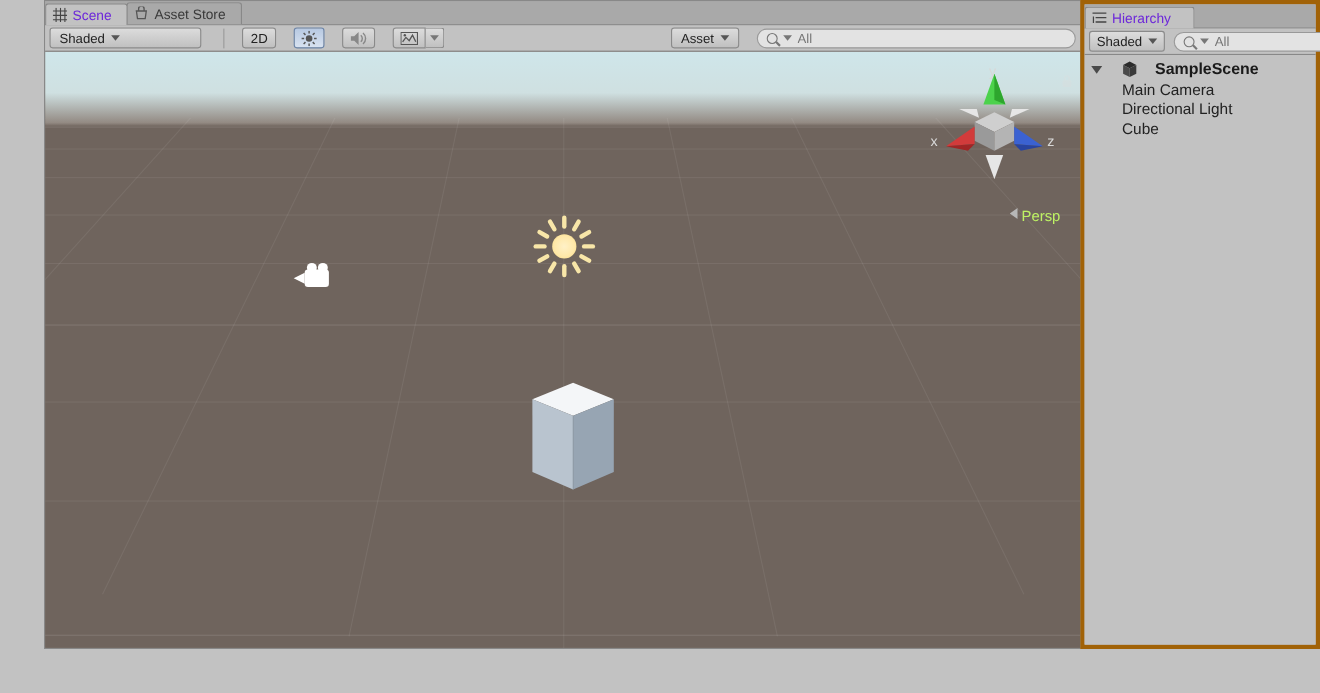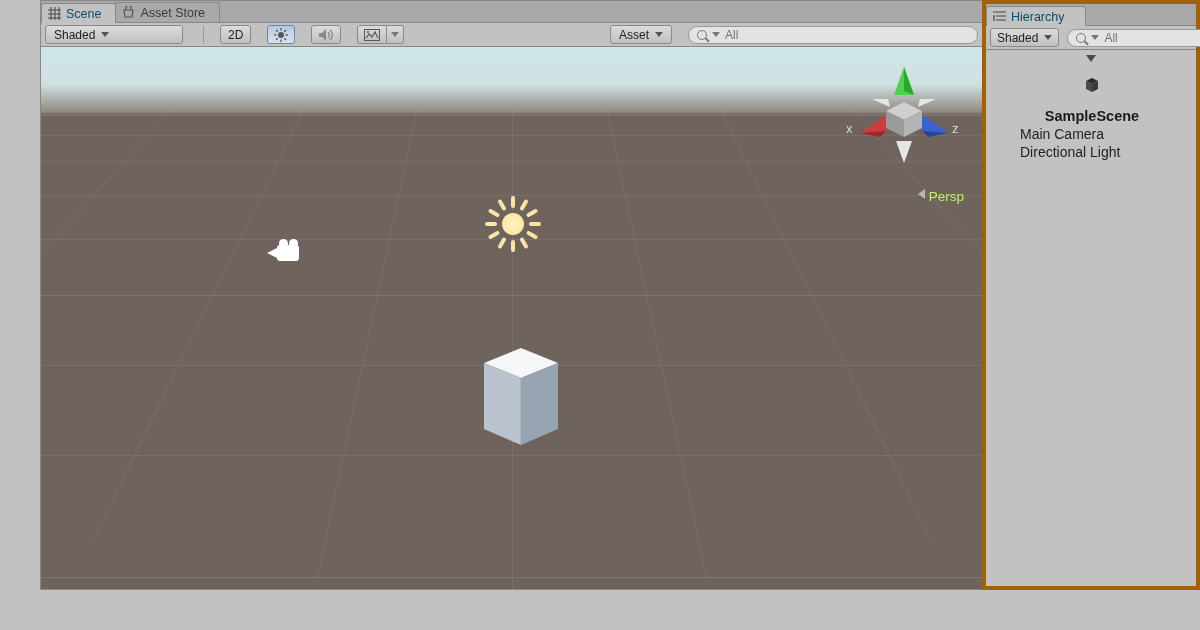--- a/index.html
+++ b/index.html
@@ -6,21 +6,21 @@
   body { width: 1200px; height: 630px; background: #c2c2c2; overflow: hidden; }
 
   .outer { position: absolute; left: 40px; top: 0; right: 0; bottom: 40px; display: flex; }
 
   
   .scene-panel { flex: 1; display: flex; flex-direction: column; border: 1px solid #888; background:#a0a0a0; }
   .hierarchy-panel { width: 218px; display: flex; flex-direction: column; border: 4px solid #a16207; background:#c2c2c2; margin-left:-1px;}
 
   
   .tab-row { height: 22px; background:#a9a9a9; display:flex; align-items:flex-end; border-bottom:1px solid #888;}
-  .tab { height:20px; padding: 0 14px 0 6px; display:flex; align-items:center; gap:5px; font-size:12.5px; color:#0c4a6e; border:1px solid #888; border-bottom:none; border-top-left-radius:3px; border-top-right-radius:3px; margin-right:-1px; cursor:default;}
+  .tab { height:20px; padding: 0 14px 0 6px; display:flex; align-items:center; gap:5px; font-size:12.5px; color:#6d28d9; border:1px solid #888; border-bottom:none; border-top-left-radius:3px; border-top-right-radius:3px; margin-right:-1px; cursor:default;}
   .tab.active { background:#c2c2c2; position:relative; top:1px; font-weight:500;}
   .tab.inactive { background:#a9a9a9; color:#3a3a3a;}
 
   
   .toolbar { height:24px; background:#c2c2c2; display:flex; align-items:center; padding:0 4px; gap:12px; border-bottom:1px solid #888;}
   .tb-btn { height:19px; border:1px solid #8a8a8a; background:linear-gradient(#dcdcdc,#c0c0c0); border-radius:3px; display:flex; align-items:center; padding:0 8px; font-size:12px; color:#222; margin-right:4px; cursor:default;}
   .tb-btn.drop::after{content:"";margin-left:6px;border-left:4px solid transparent;border-right:4px solid transparent;border-top:5px solid #555;}
   .tb-btn.icon{padding:0 6px;}
   .tb-btn.toggle-on{background:linear-gradient(#b7c9e2,#d8e2f0);border-color:#6b84a8;}
   .tb-group{display:flex;align-items:center;}
@@ -58,21 +58,21 @@
   .gizmo{position:absolute;right:18px;top:12px;width:120px;height:120px;}
   .gizmo svg{width:100%;height:100%;}
   .gizmo-label{position:absolute;font-size:13px;color:#d8d8d8;font-family:Arial;}
   .persp{position:absolute;right:18px;top:142px;font-size:13.5px;color:#bef264;display:flex;align-items:flex-start;gap:4px;}
   .persp .arr{width:0;height:0;border-top:5px solid transparent;border-bottom:5px solid transparent;border-right:7px solid #b7b7b7;}
   .lock{position:absolute;right:6px;top:20px;width:12px;height:12px;opacity:0.35;}
 
   
   .h-toolbar{height:24px;background:#c2c2c2;display:flex;align-items:center;padding:0 4px;gap:4px;border-bottom:1px solid #888;}
   .h-body{flex:1;background:#c2c2c2;padding:4px 0;font-size:14px;color:#1a1a1a;}
-  .h-root{display:flex;align-items:center;gap:15px;padding:1px 4px 1px 6px;font-weight:bold;flex-direction:column;}
+  .h-root{display:flex;align-items:center;gap:15px;padding:1px 4px 1px 6px;font-weight:bold;}
   .h-root .tri{width:0;height:0;border-left:5px solid transparent;border-right:5px solid transparent;border-top:7px solid #4a4a4a;margin-right:2px;}
   .h-item{padding:1px 4px 1px 34px;font-size:14px;color:#222;font-weight:400;}
   .unity-cube{width:16px;height:16px;display:inline-block;position:relative;}
 
   
   .ico{display:inline-flex;align-items:center;justify-content:center;}
 </style>
 </head>
 <body>
 
@@ -288,16 +288,17 @@
           <svg viewBox="0 0 16 16">
               <polygon points="8,1 14,4 8,7 2,4" fill="#2b2b2b"></polygon>
               <polygon points="2,4 8,7 8,15 2,12" fill="#4a4a4a"></polygon>
               <polygon points="14,4 8,7 8,15 14,12" fill="#3a3a3a"></polygon>
             </svg>
         </span>
         <span style="font-size:14.5px;">SampleScene</span>
       </div>
       <div class="h-item"><span>Main Camera</span></div>
       <div class="h-item"><span>Directional Light</span></div>
+      <div class="h-item"><span>Cube</span></div>
     </div>
   </div>
 
 </div>
 
 </body></html>

